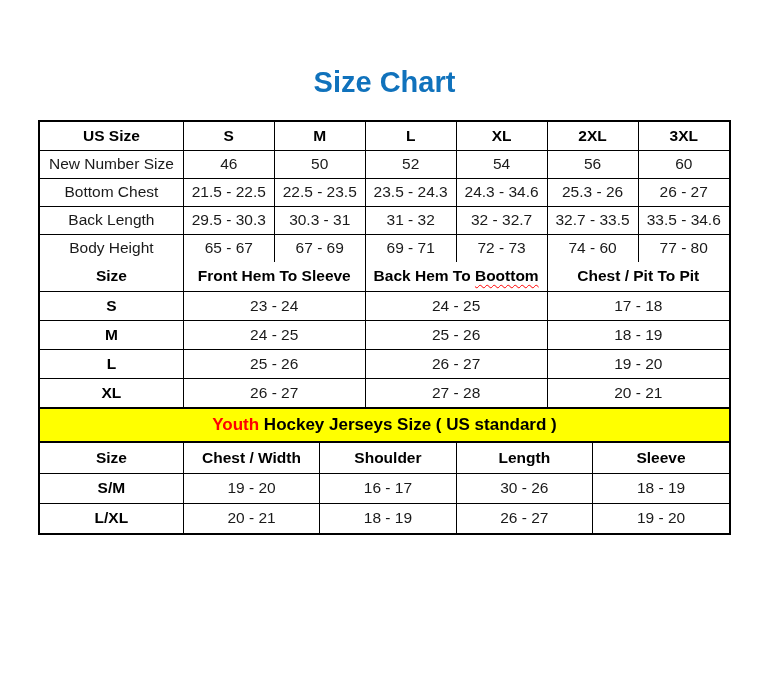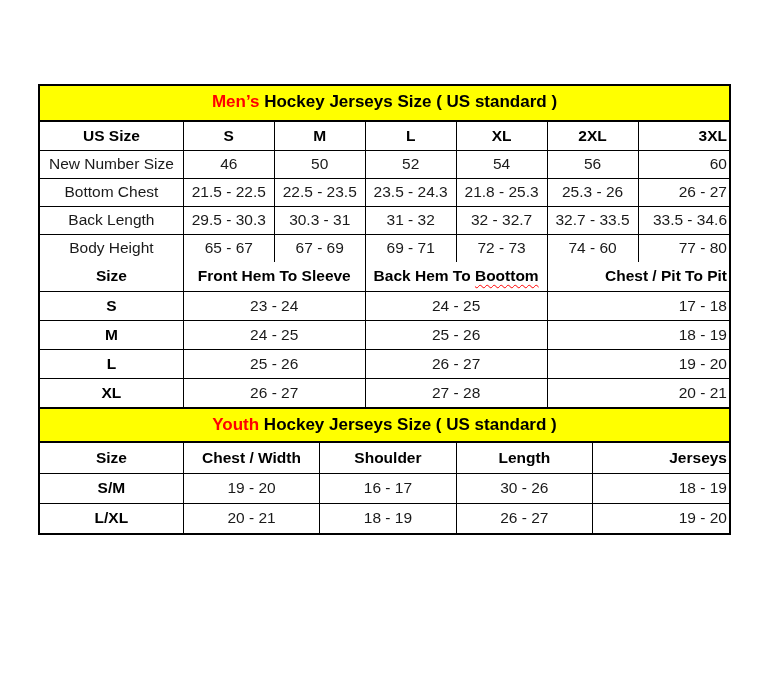--- a/index.html
+++ b/index.html
@@ -32,43 +32,43 @@
   .banner .hl{color:var(--accent_red);}
   table{width:100%;border-collapse:collapse;table-layout:fixed;border-radius:24px;}
   th,td{
     border:1px solid var(--border_black);
     text-align:center;vertical-align:middle;
     font-size:15.5px;height:28px;padding:1px 2px;
   }
   th{font-weight:700;color:#000;}
   td{font-weight:400;color:var(--text_black);}
   table tr > :first-child{border-left:none;}
-  table tr > :last-child{border-right:none;text-align:right;}
+  table tr > :last-child{border-right:none;}
   thead tr > *{border-top:none;}
   tbody tr:last-child > *{border-bottom:none;}
   .men tbody th{font-weight:400;color:var(--text_black);}
   .women tbody th,.youth tbody th{font-weight:700;}
   .women td,.women th{height:29px;}
   .youth td,.youth th{height:30px;}
   .squiggle{
     text-decoration-line:underline;
     text-decoration-style:wavy;
     text-decoration-color:var(--accent_red);
     text-decoration-thickness:1px;
     text-underline-offset:3px;
   }
 </style>
 </head>
 <body>
 
 <div class="content">
+  <h1 class="title">Size Chart</h1>
 
   <div class="chart-wrap">
 
-    <div class="banner"><span class="hl">Men’s</span><span> Hockey Jerseys Size ( US standard )</span></div>
 
     <table class="men">
       <colgroup>
         <col style="width:20.8%">
           <col style="width:13.2%">
           <col style="width:13.2%">
           <col style="width:13.2%">
           <col style="width:13.2%">
           <col style="width:13.2%">
           <col style="width:13.2%">
@@ -92,21 +92,21 @@
           <td>52</td>
           <td>54</td>
           <td>56</td>
           <td>60</td>
         </tr>
         <tr>
           <th>Bottom Chest</th>
           <td>21.5 - 22.5</td>
           <td>22.5 - 23.5</td>
           <td>23.5 - 24.3</td>
-          <td>21.8 - 25.3</td>
+          <td>24.3 - 34.6</td>
           <td>25.3 - 26</td>
           <td>26 - 27</td>
         </tr>
         <tr>
           <th>Back Length</th>
           <td>29.5 - 30.3</td>
           <td>30.3 - 31</td>
           <td>31 - 32</td>
           <td>32 - 32.7</td>
           <td>32.7 - 33.5</td>
@@ -177,21 +177,21 @@
           <col style="width:19.8%">
           <col style="width:19.8%">
           <col style="width:19.8%">
       </colgroup>
       <thead>
         <tr>
           <th>Size</th>
           <th>Chest / Width</th>
           <th>Shoulder</th>
           <th>Length</th>
-          <th>Jerseys</th>
+          <th>Sleeve</th>
         </tr>
       </thead>
       <tbody>
         <tr>
           <th>S/M</th>
           <td>19 - 20</td>
           <td>16 - 17</td>
           <td>30 - 26</td>
           <td>18 - 19</td>
         </tr>

